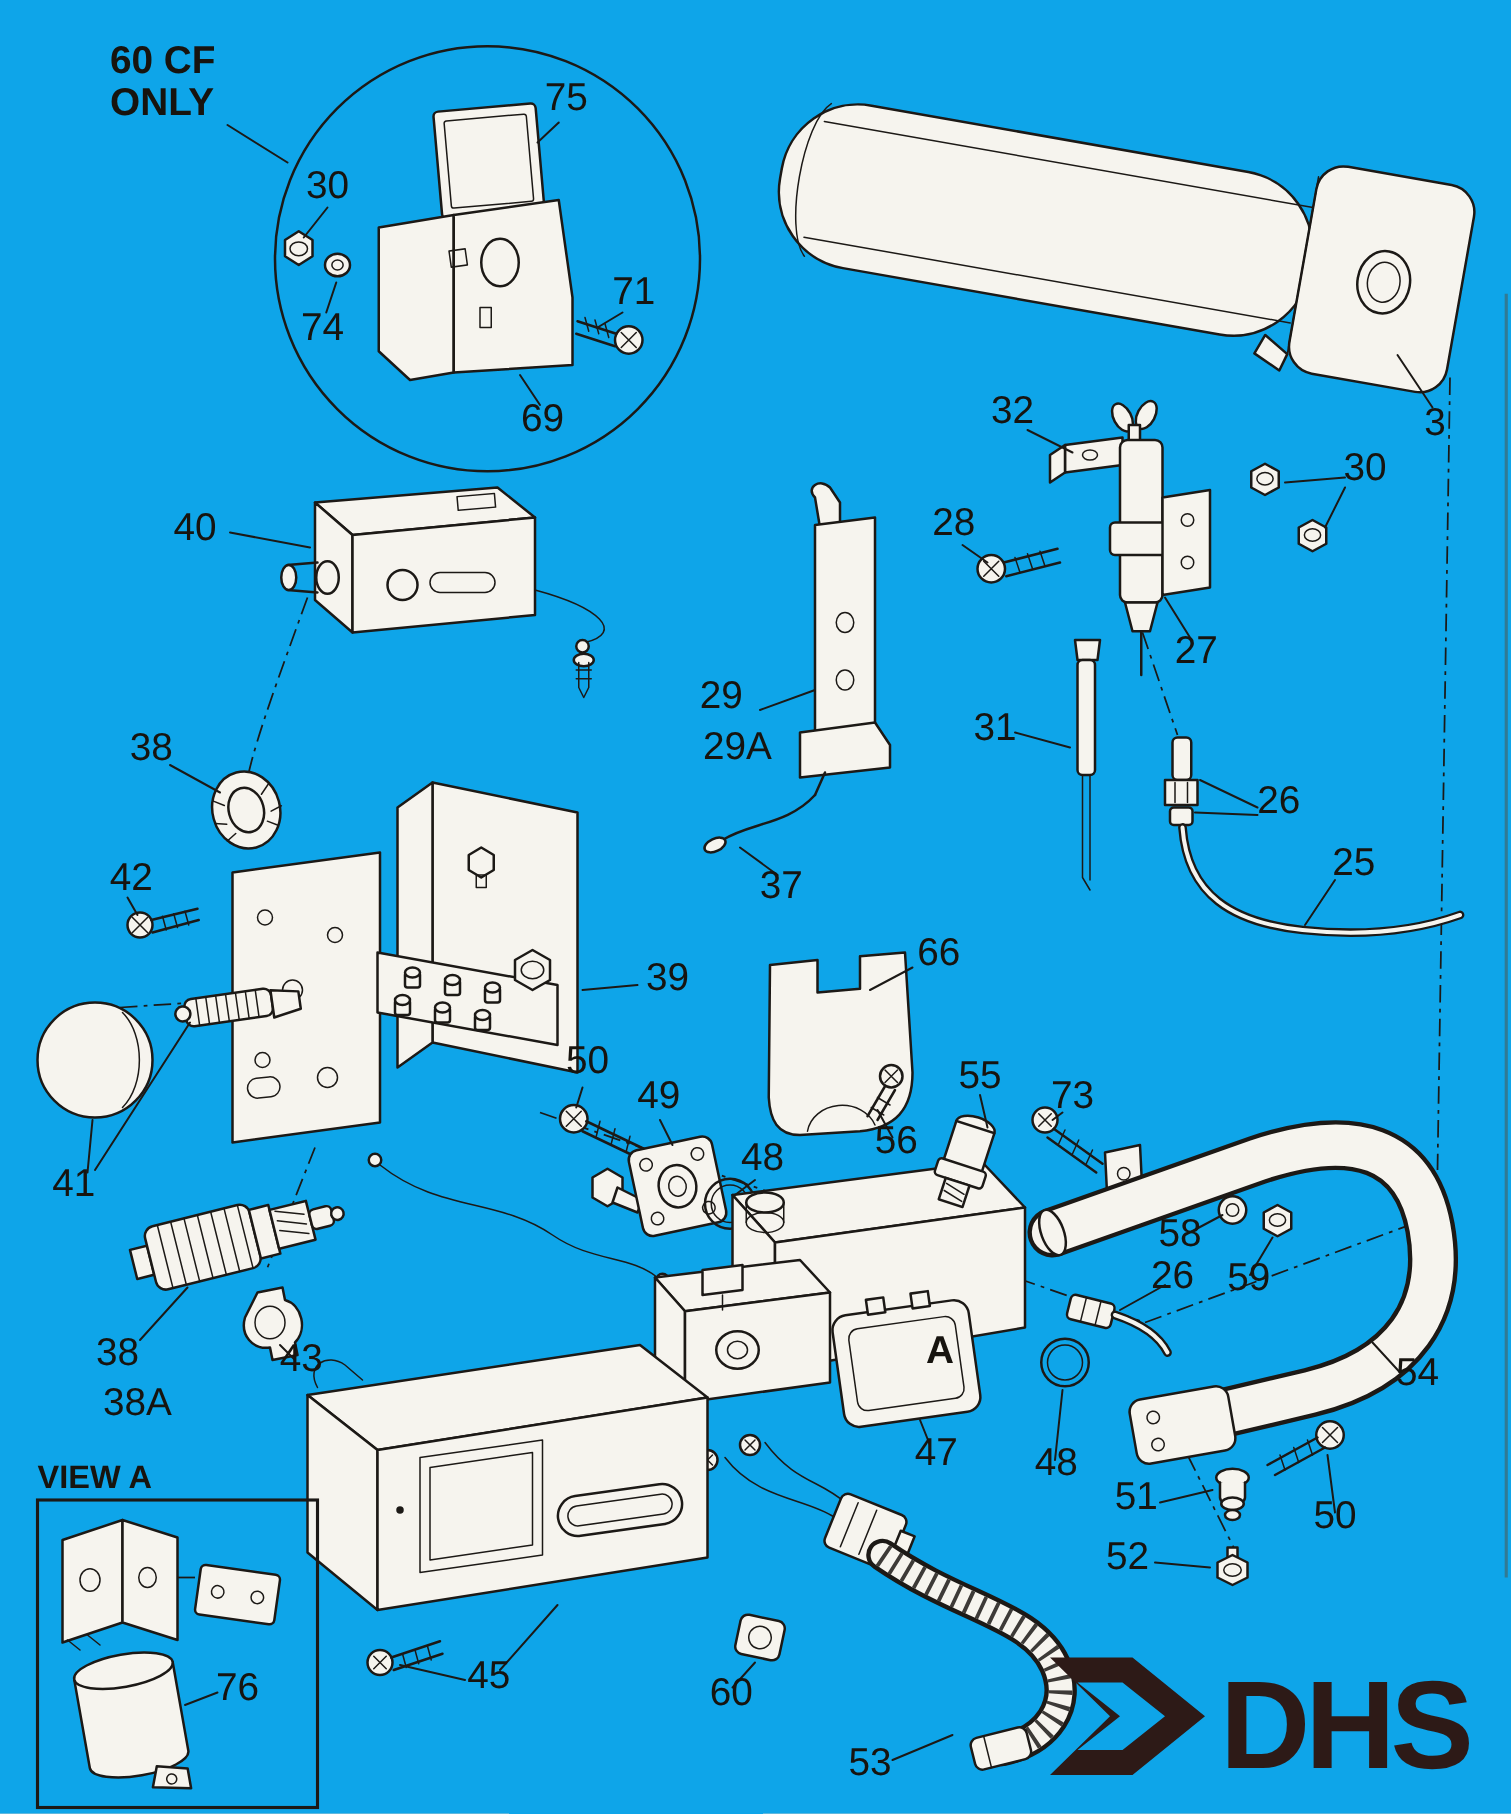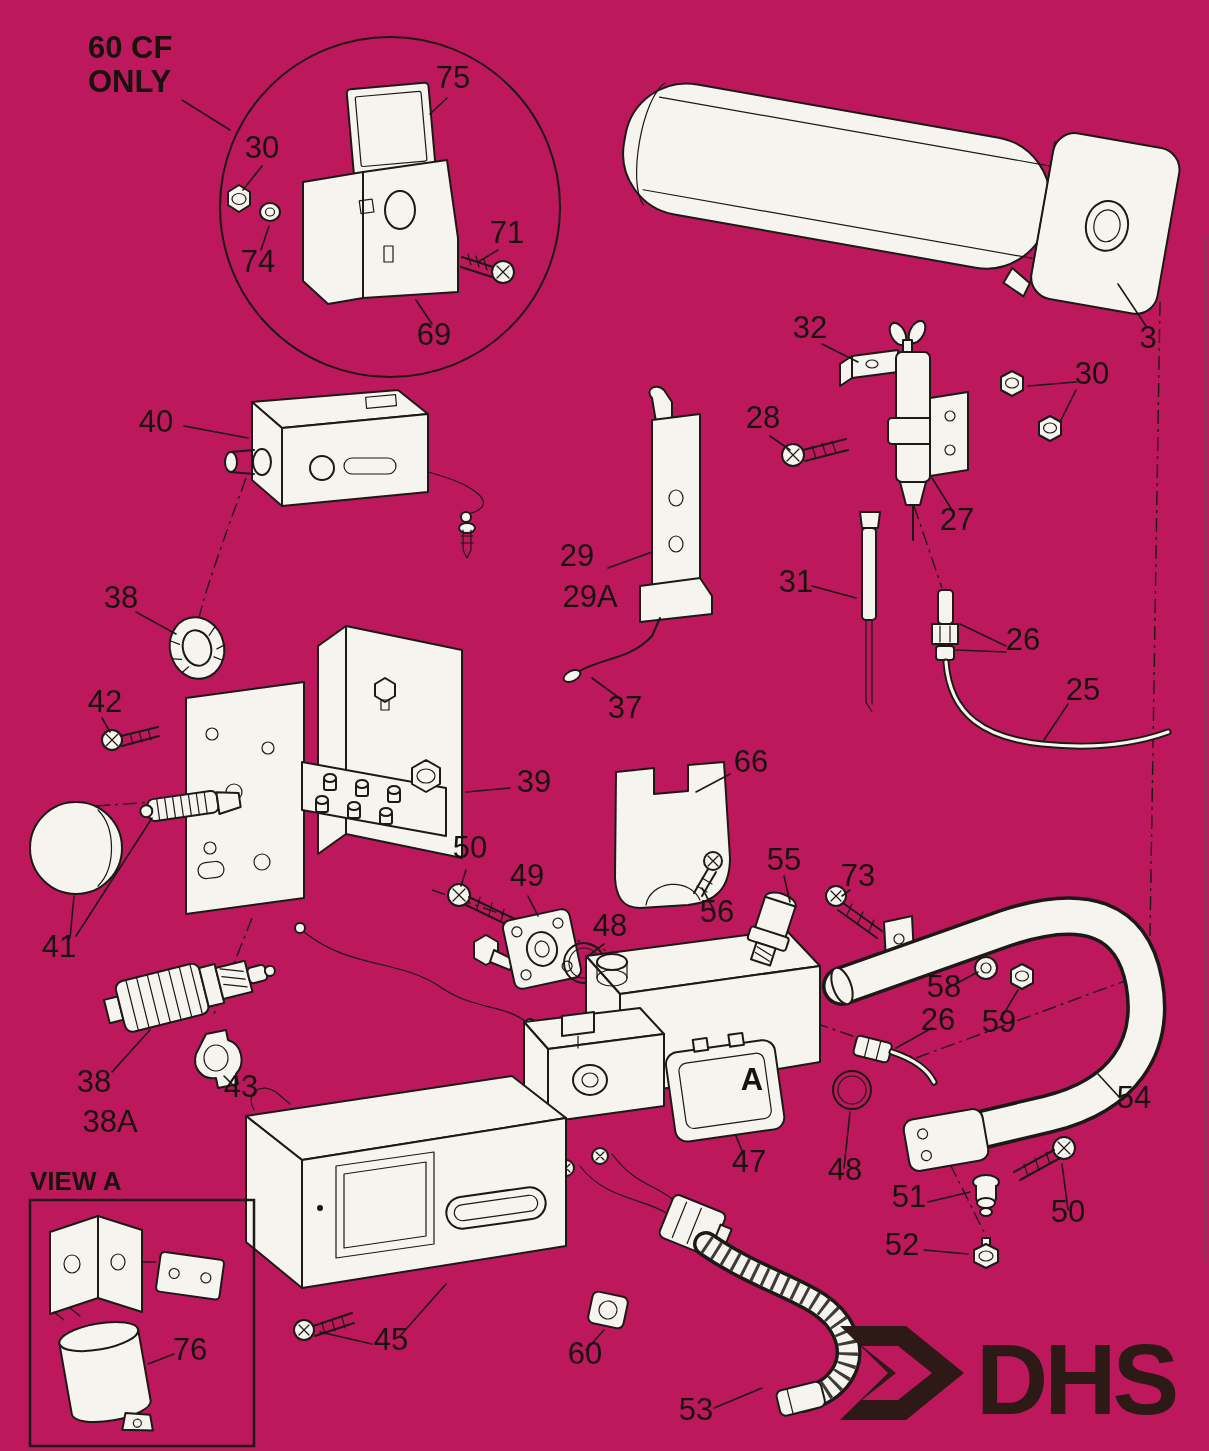--- a/index.html
+++ b/index.html
@@ -1,16 +1,16 @@
 <!DOCTYPE html>
 <html><head>
 <meta charset="utf-8">
 <style>
   html,body{margin:0;padding:0;background:#d8d5cf;}
-  .page{position:relative;width:1209px;height:1451px;background:#be185d;overflow:hidden;
+  .page{position:relative;width:1209px;height:1451px;background:#0ea5e9;overflow:hidden;
         font-family:"Liberation Sans",sans-serif;}
   .page svg{position:absolute;left:0;top:0;}
   .ln{fill:none;stroke:#1c1916;stroke-width:2;stroke-linecap:round;stroke-linejoin:round;}
   .thin{stroke-width:1.2;}
   .fil{fill:#f6f4ee;stroke:#1c1916;stroke-width:2;stroke-linejoin:round;stroke-linecap:round;}
   .lead{fill:none;stroke:#1c1916;stroke-width:1.6;stroke-linecap:round;}
   .dash{fill:none;stroke:#1c1916;stroke-width:1.4;stroke-dasharray:14 5 3 5;}
   .tubeO{fill:none;stroke:#1c1916;stroke-width:40;stroke-linecap:round;stroke-linejoin:round;}
   .tubeI{fill:none;stroke:#f6f4ee;stroke-width:33;stroke-linecap:round;stroke-linejoin:round;}
   .hoseO{fill:none;stroke:#1c1916;stroke-width:26;stroke-linecap:round;}

